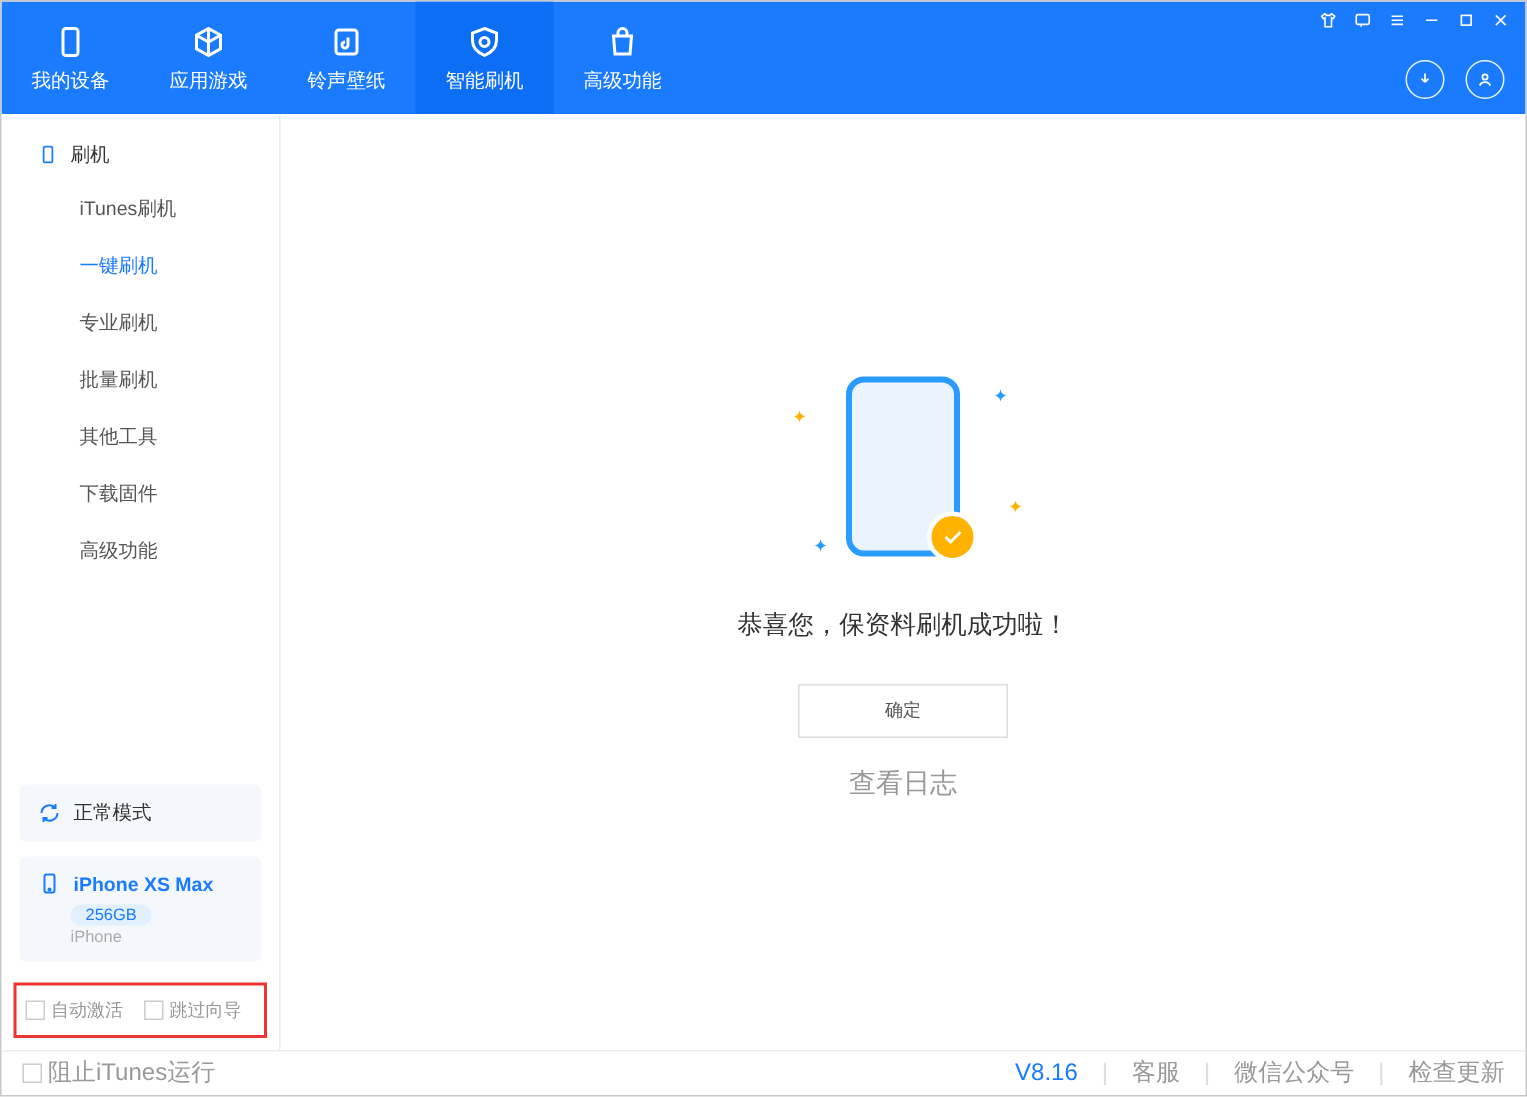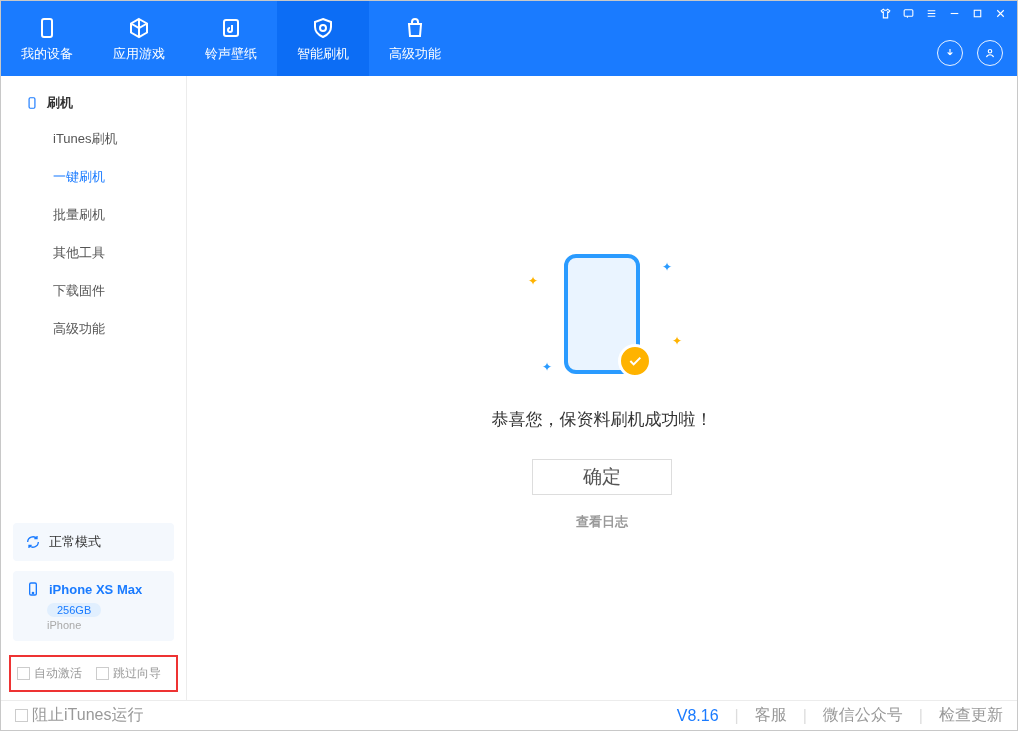--- a/index.html
+++ b/index.html
@@ -21,21 +21,21 @@
 
 .header-right { position: absolute; right: 10px; top: 6px; display: flex; gap: 10px; align-items: center; }
 .header-right svg { width: 13px; height: 13px; cursor: pointer; }
 .header-right-bottom { position: absolute; right: 14px; bottom: 10px; display: flex; gap: 14px; align-items: center; }
 .circ-btn { width: 26px; height: 26px; border: 1.5px solid rgba(255,255,255,0.9); border-radius: 50%; display: flex; align-items: center; justify-content: center; cursor: pointer; }
 .circ-btn svg { width: 14px; height: 14px; }
 
 
 .body { display: flex; height: calc(100% - 75px - 30px); }
 .sidebar { width: 186px; border-right: 1px solid #ececec; display: flex; flex-direction: column; font-size: 13px; color: #444; }
-.section-head { display: flex; align-items: center; gap: 8px; padding: 18px 0 8px 24px; font-weight: 700; color: #333; }
+.section-head { display: flex; align-items: center; gap: 8px; padding: 18px 0 8px 24px; font-weight: 400; color: #333; }
 .section-head svg { width: 14px; height: 14px; }
 .side-item { padding: 10px 0 10px 52px; cursor: pointer; color: #555; }
 .side-item.active { color: #1a7bff; }
 
 .device-boxes { margin-top: auto; }
 .device-box { margin: 0 12px 10px; background: #f4f8fd; border-radius: 4px; padding: 10px 12px; font-size: 13px; }
 .device-box .row1 { display: flex; align-items: center; gap: 8px; color: #1a7bff; font-weight: 600; }
 .device-box .row1 svg { width: 16px; height: 16px; }
 .mode-text { color: #333; font-weight: 500; }
 .badge { display: inline-block; background: #e1effe; color: #1a7bff; border-radius: 10px; padding: 1px 10px; font-size: 11px; margin: 6px 0 2px 22px; }
@@ -51,22 +51,22 @@
 .phone::before { content:""; position:absolute; top: 4px; left: 50%; transform: translateX(-50%); width: 26px; height: 4px; background: #eaf4ff; border-radius: 2px; }
 .checkmark { position: absolute; right: 30px; bottom: 8px; width: 34px; height: 34px; background: #ffb300; border-radius: 50%; display: flex; align-items: center; justify-content: center; border: 3px solid #fff; }
 .checkmark svg { width: 16px; height: 16px; }
 .sparkle { position: absolute; color: #ffb300; font-size: 12px; }
 .sparkle.s1 { left: 6px; top: 28px; }
 .sparkle.s2 { left: 20px; bottom: 12px; color: #2a9bff; }
 .sparkle.s3 { right: 10px; top: 14px; color: #2a9bff; }
 .sparkle.s4 { right: 0px; bottom: 38px; }
 
 .success-msg { font-size: 17px; color: #333; font-weight: 500; margin-bottom: 28px; }
-.ok-btn { width: 140px; height: 36px; border: 1px solid #ddd; background: #fff; font-size: 19px; color: #555; cursor: pointer; margin-bottom: 18px; }
-.log-link { font-size: 13px; color: #999; cursor: pointer; font-weight: bold; }
+.ok-btn { width: 140px; height: 36px; border: 1px solid #ddd; background: #fff; font-size: 12px; color: #555; cursor: pointer; margin-bottom: 18px; }
+.log-link { font-size: 18px; color: #999; cursor: pointer; }
 
 
 .footer { height: 30px; border-top: 1px solid #ececec; display: flex; align-items: center; font-size: 16px; color: #999; padding: 0 14px; }
 .footer .left { display: flex; align-items: center; gap: 6px; }
 .footer .right { margin-left: auto; display: flex; align-items: center; gap: 16px; }
 .footer .sep { color: #ddd; }
 .footer .ver { color: #1a7bff; }
 </style>
 </head>
 <body>
@@ -155,20 +155,21 @@
 <div class="body">
   <div class="sidebar">
     <div class="section-head">
       <svg viewBox="0 0 24 24" fill="none" stroke="#1a7bff" stroke-width="2">
           <rect x="7" y="3" width="10" height="18" rx="2"></rect>
         </svg>
       <span>刷机</span>
     </div>
     <div class="side-item">iTunes刷机</div>
     <div class="side-item active">一键刷机</div>
+    <div class="side-item">专业刷机</div>
     <div class="side-item">批量刷机</div>
 
     <div class="side-item">其他工具</div>
     <div class="side-item">下载固件</div>
     <div class="side-item">高级功能</div>
 
     <div class="device-boxes">
       <div class="device-box">
         <div class="row1">
           <svg viewBox="0 0 24 24" fill="none" stroke="#1a7bff" stroke-width="2">

